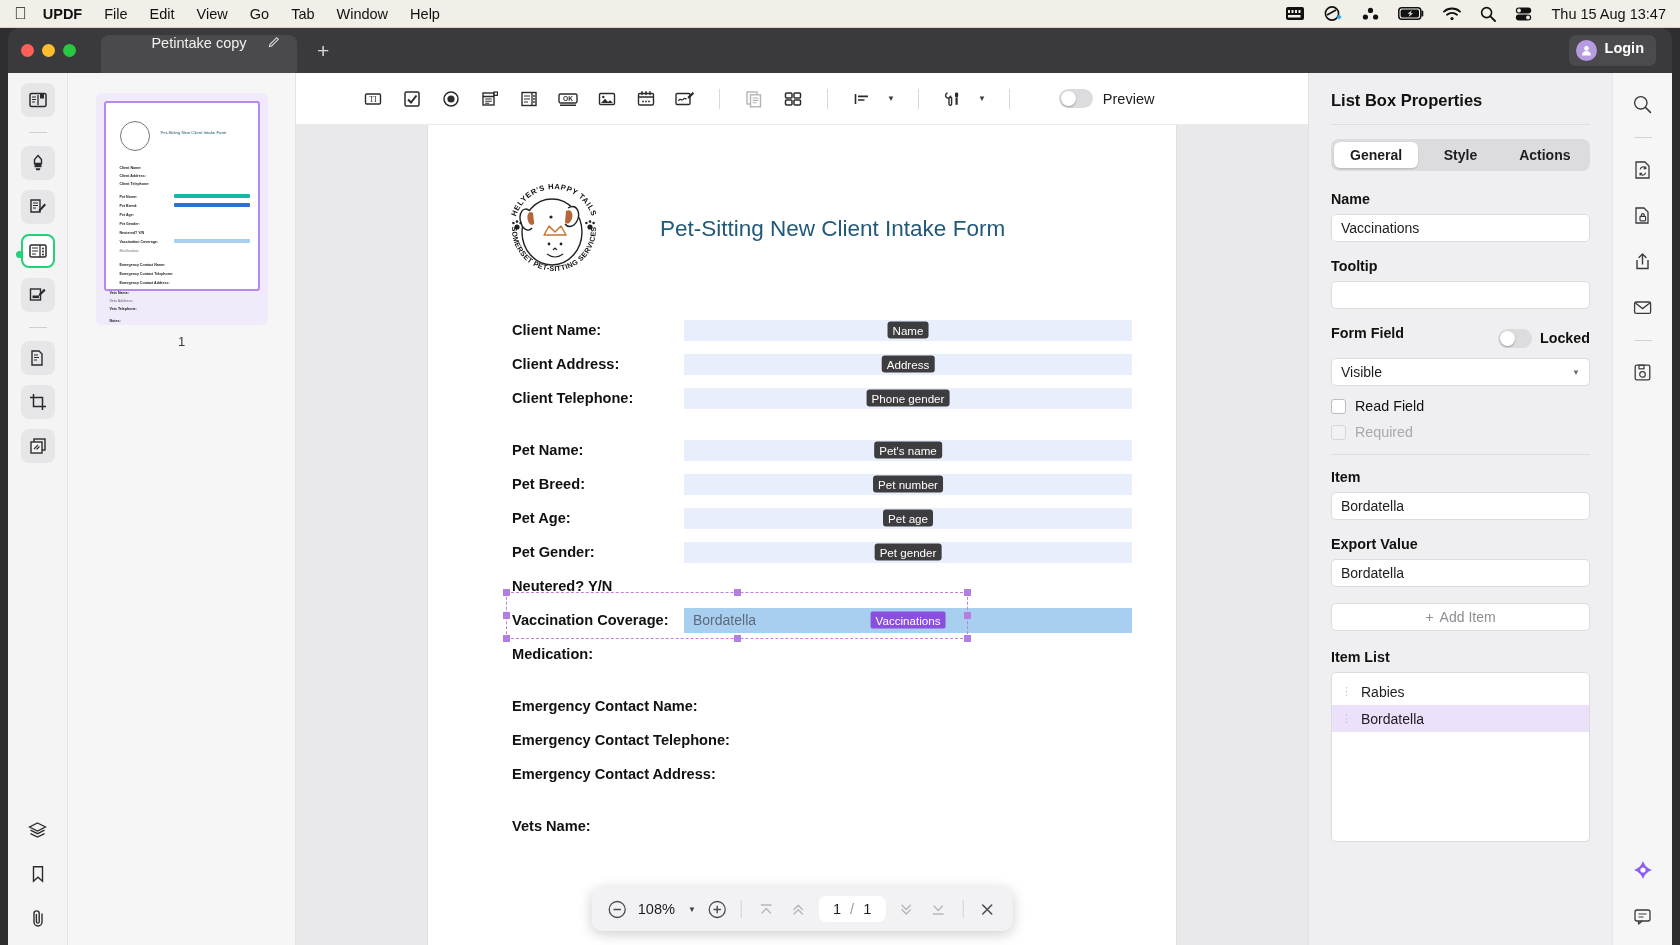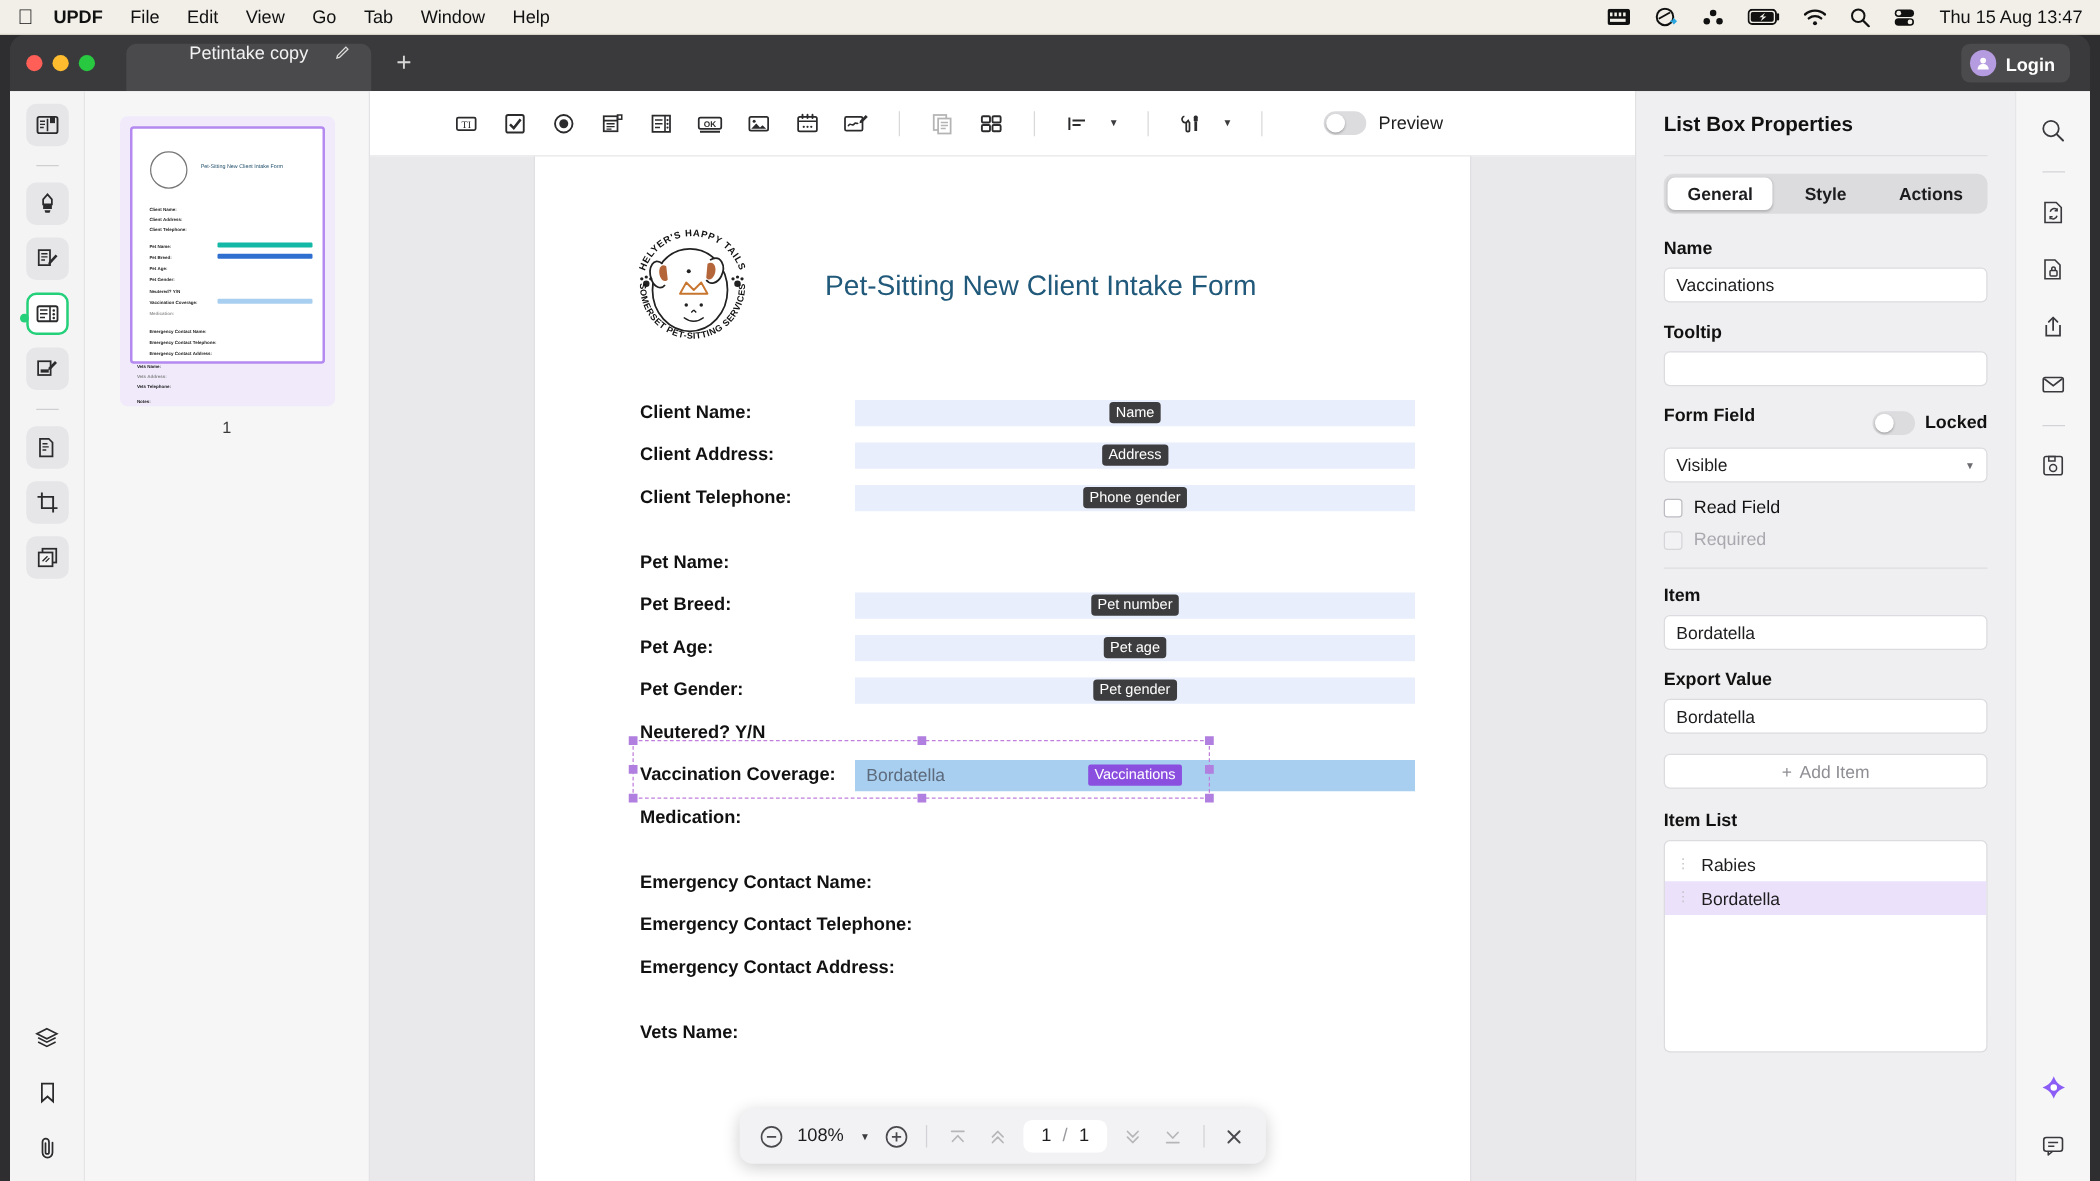--- a/index.html
+++ b/index.html
@@ -58,21 +58,21 @@
     display: flex; align-items: flex-start; justify-content: center;
     gap: 12px;
     align-self: flex-end;
     position: relative;
   }
   .tab-title { color: #f2f2f2; font-size: 14.5px; }
   .tab-edit { color: #cfcfcf; font-size: 13px; position: absolute; right: 16px; }
   .newtab { color: #d6d6d6; font-size: 21px; margin-left: 20px; align-self: center; }
   .titlebar .spacer { flex: 1; }
   .login-btn {
-    display: flex; align-items: flex-end; gap: 8px;
+    display: flex; align-items: flex-start; gap: 8px;
     background: #4b4b4d; border-radius: 7px;
     padding: 5px 12px 5px 7px; margin-right: 16px;
   }
   .avatar {
     width: 21px; height: 21px; border-radius: 50%;
     background: #b59be0; display:flex; align-items:center; justify-content:center;
   }
   .login-label { color: #fff; font-size: 14.5px; font-weight: 600; }
 
   
@@ -710,20 +710,23 @@
               </span>
           </div>
           <div class="frow">
             <span class="flabel">Client Telephone:</span>
             <span class="ffield">
                 <span class="ftag">Phone gender</span>
               </span>
           </div>
           <div class="frow gap">
             <span class="flabel">Pet Name:</span>
+            <span class="ffield">
+                <span class="ftag">Pet's name</span>
+              </span>
           </div>
           <div class="frow">
             <span class="flabel">Pet Breed:</span>
             <span class="ffield">
                 <span class="ftag">Pet number</span>
               </span>
           </div>
           <div class="frow">
             <span class="flabel">Pet Age:</span>
             <span class="ffield">

